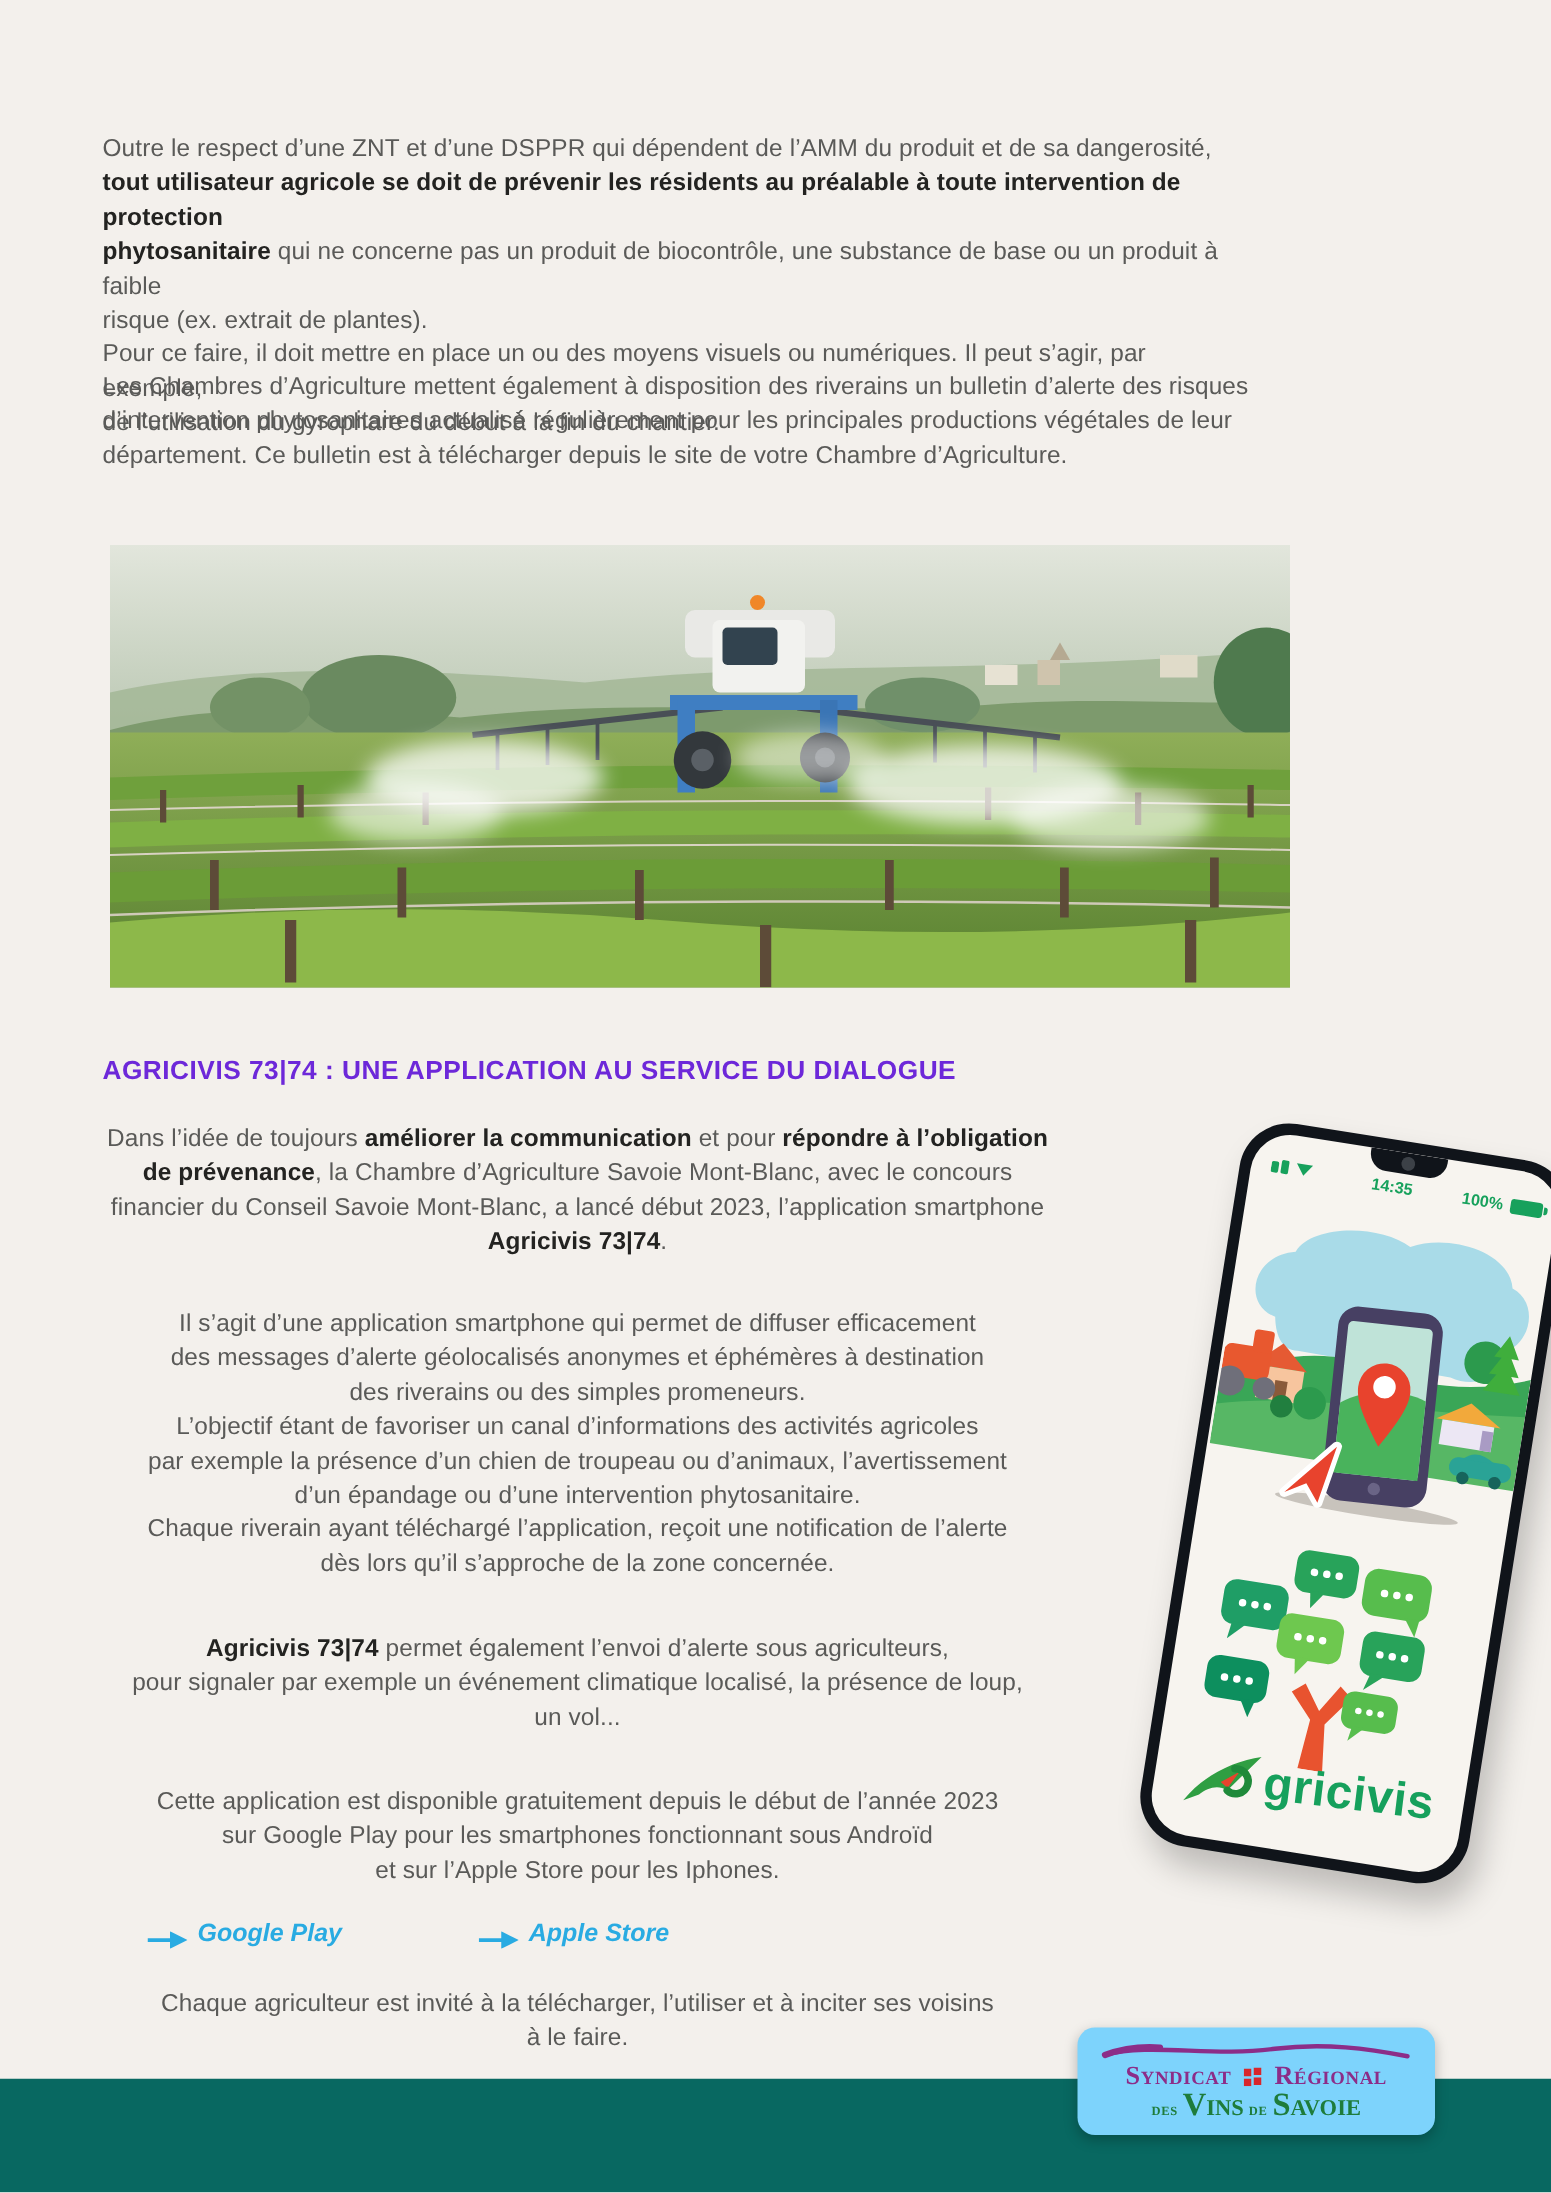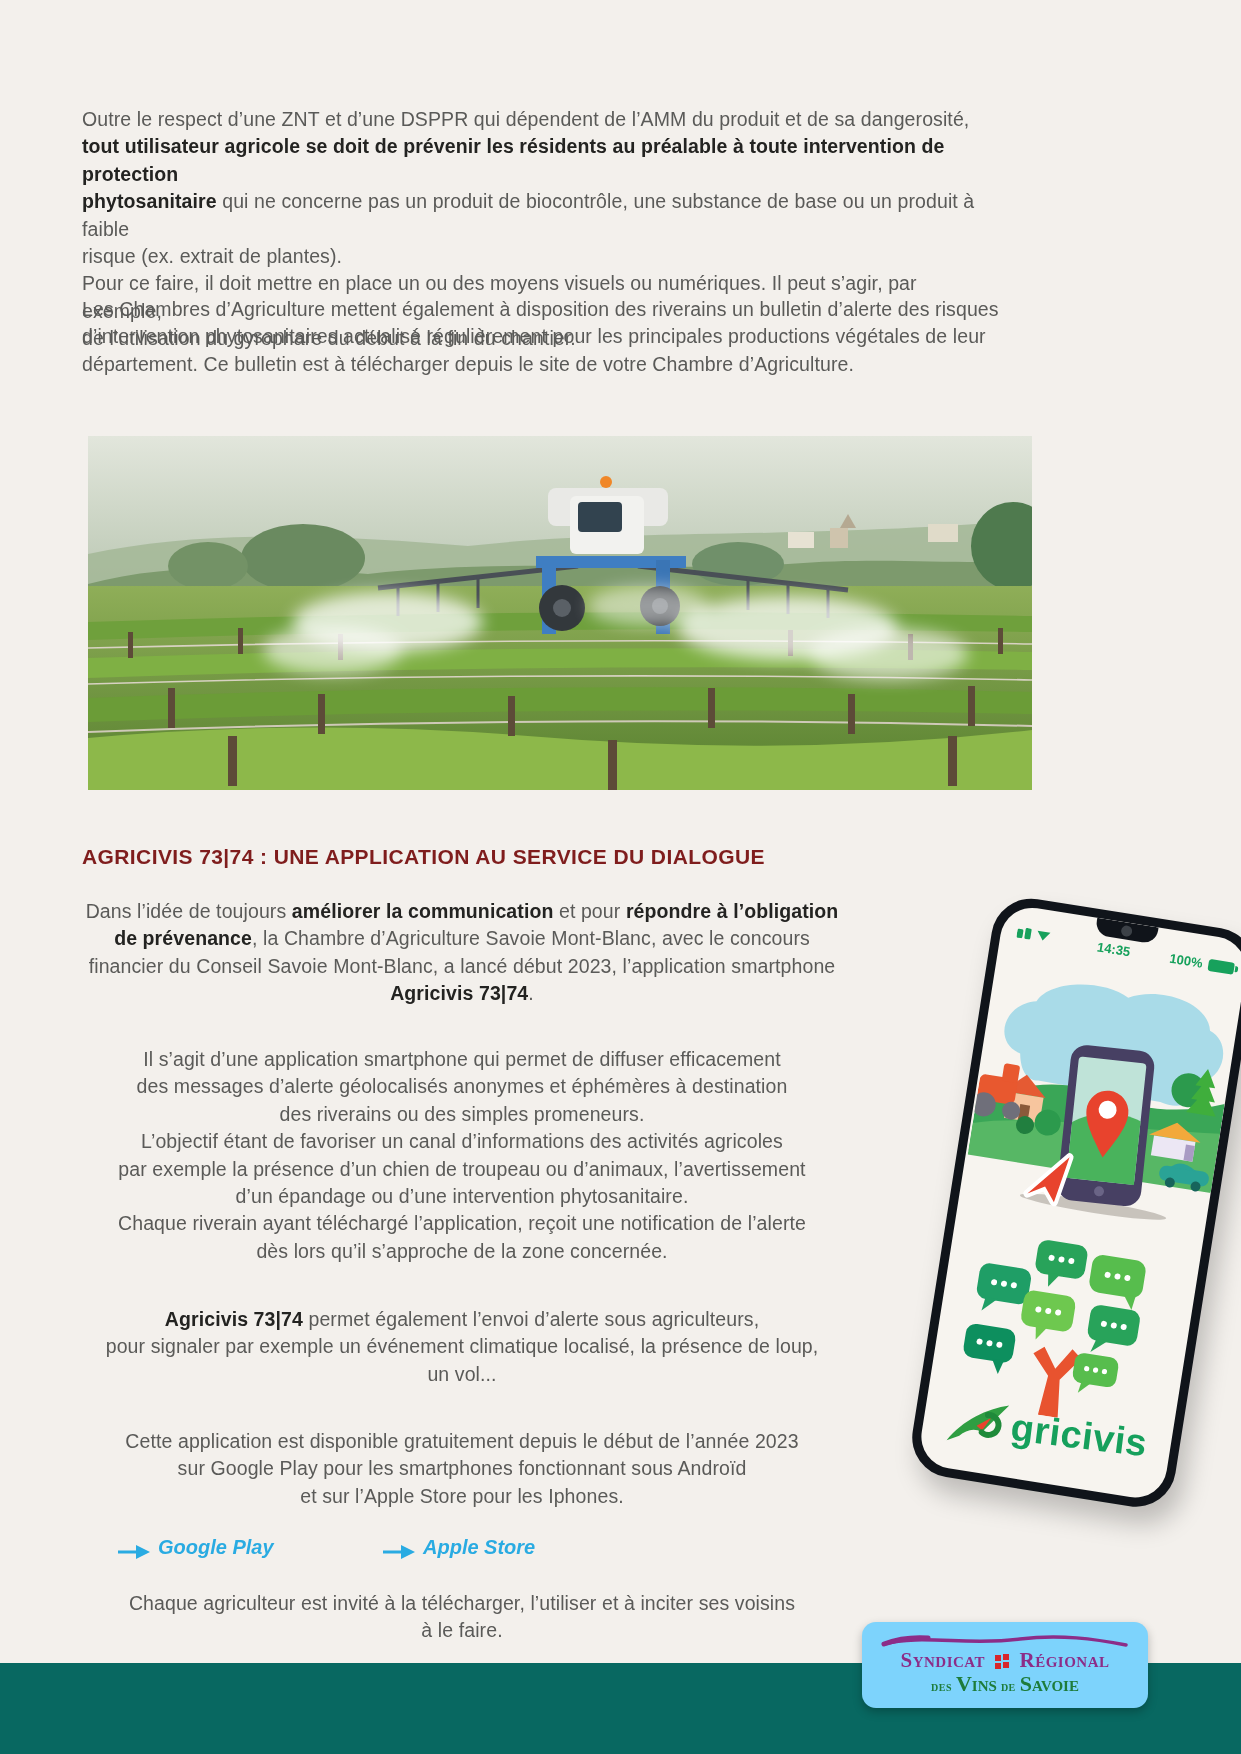--- a/index.html
+++ b/index.html
@@ -5,21 +5,21 @@
   html,body{margin:0;padding:0;background:#e9e6e1;}
   .page{position:relative;width:1241px;height:1754px;background:#f3f0ec;overflow:hidden;
         font-family:"Liberation Sans",sans-serif;}
   
   .para{position:absolute;left:82px;margin:0;font-size:19.5px;line-height:27.4px;
         color:#5a5a58;letter-spacing:.1px;}
   .para .b{font-weight:700;color:#232321;}
   .w-wide{width:920px;margin-top:12px;}
   .w-col{width:760px;text-align:center;}
   .heading{position:absolute;left:82px;top:845px;margin:0;font-size:21px;font-weight:600;
-           letter-spacing:.4px;color:#7f1d1d;}
+           letter-spacing:.4px;color:#6d28d9;}
   
   .photo{position:absolute;left:88px;top:436px;width:944px;height:354px;overflow:hidden;
          background:#7aa23f;}
   
   .links-row{position:absolute;left:118px;top:1536px;width:600px;height:30px;}
   .store-link{position:absolute;top:0;display:flex;align-items:flex-end;gap:8px;
               color:#29abe2;font-size:20px;font-weight:700;font-style:italic;
               text-decoration:none;cursor:pointer;}
   .store-link.gp{left:0;}
   .store-link.as{left:265px;}
@@ -51,21 +51,21 @@
   .footer-bar{position:absolute;left:0;top:1663px;width:1241px;height:91px;background:#086861;}
   .logo-card{position:absolute;left:862px;top:1622px;width:286px;height:86px;background:#7dd3fc;
              border-radius:14px;box-shadow:0 4px 10px rgba(0,0,0,.25);z-index:5;
              font-family:"Liberation Serif",serif;text-align:center;}
   .swirl{position:absolute;left:18px;top:10px;}
   .lg1{position:absolute;left:0;top:26px;width:100%;font-variant:small-caps;font-weight:700;
        font-size:21px;color:#8c2d88;letter-spacing:.5px;line-height:24px;}
   .lg1 .sqs{display:inline-block;margin:0 4px;vertical-align:-2px;}
   .lg2{position:absolute;left:0;top:50px;width:100%;font-variant:small-caps;font-weight:700;
        color:#1e7c3b;line-height:24px;}
-  .lg2 .big{font-size:22px;}
+  .lg2 .big{font-size:26px;}
   .lg2 .sm{font-size:14px;letter-spacing:.5px;}
 </style>
 </head>
 <body>
 
 <div class="page">
 
   <p class="para w-wide" style="top:94px"><span>Outre le respect d’une ZNT et d’une DSPPR qui dépendent de l’AMM du produit et de sa dangerosité,</span><br><span class="b">tout utilisateur agricole se doit de prévenir les résidents au préalable à toute intervention de protection</span><br><span class="b">phytosanitaire</span><span> qui ne concerne pas un produit de biocontrôle, une substance de base ou un produit à faible</span><br><span>risque (ex. extrait de plantes).</span><br><span>Pour ce faire, il doit mettre en place un ou des moyens visuels ou numériques. Il peut s’agir, par exemple,</span><br><span>de l’utilisation du gyrophare du début à la fin du chantier.</span></p>
 
   <p class="para w-wide" style="top:284px"><span>Les Chambres d’Agriculture mettent également à disposition des riverains un bulletin d’alerte des risques</span><br><span>d’intervention phytosanitaires actualisé régulièrement pour les principales productions végétales de leur</span><br><span>département. Ce bulletin est à télécharger depuis le site de votre Chambre d’Agriculture.</span></p>

